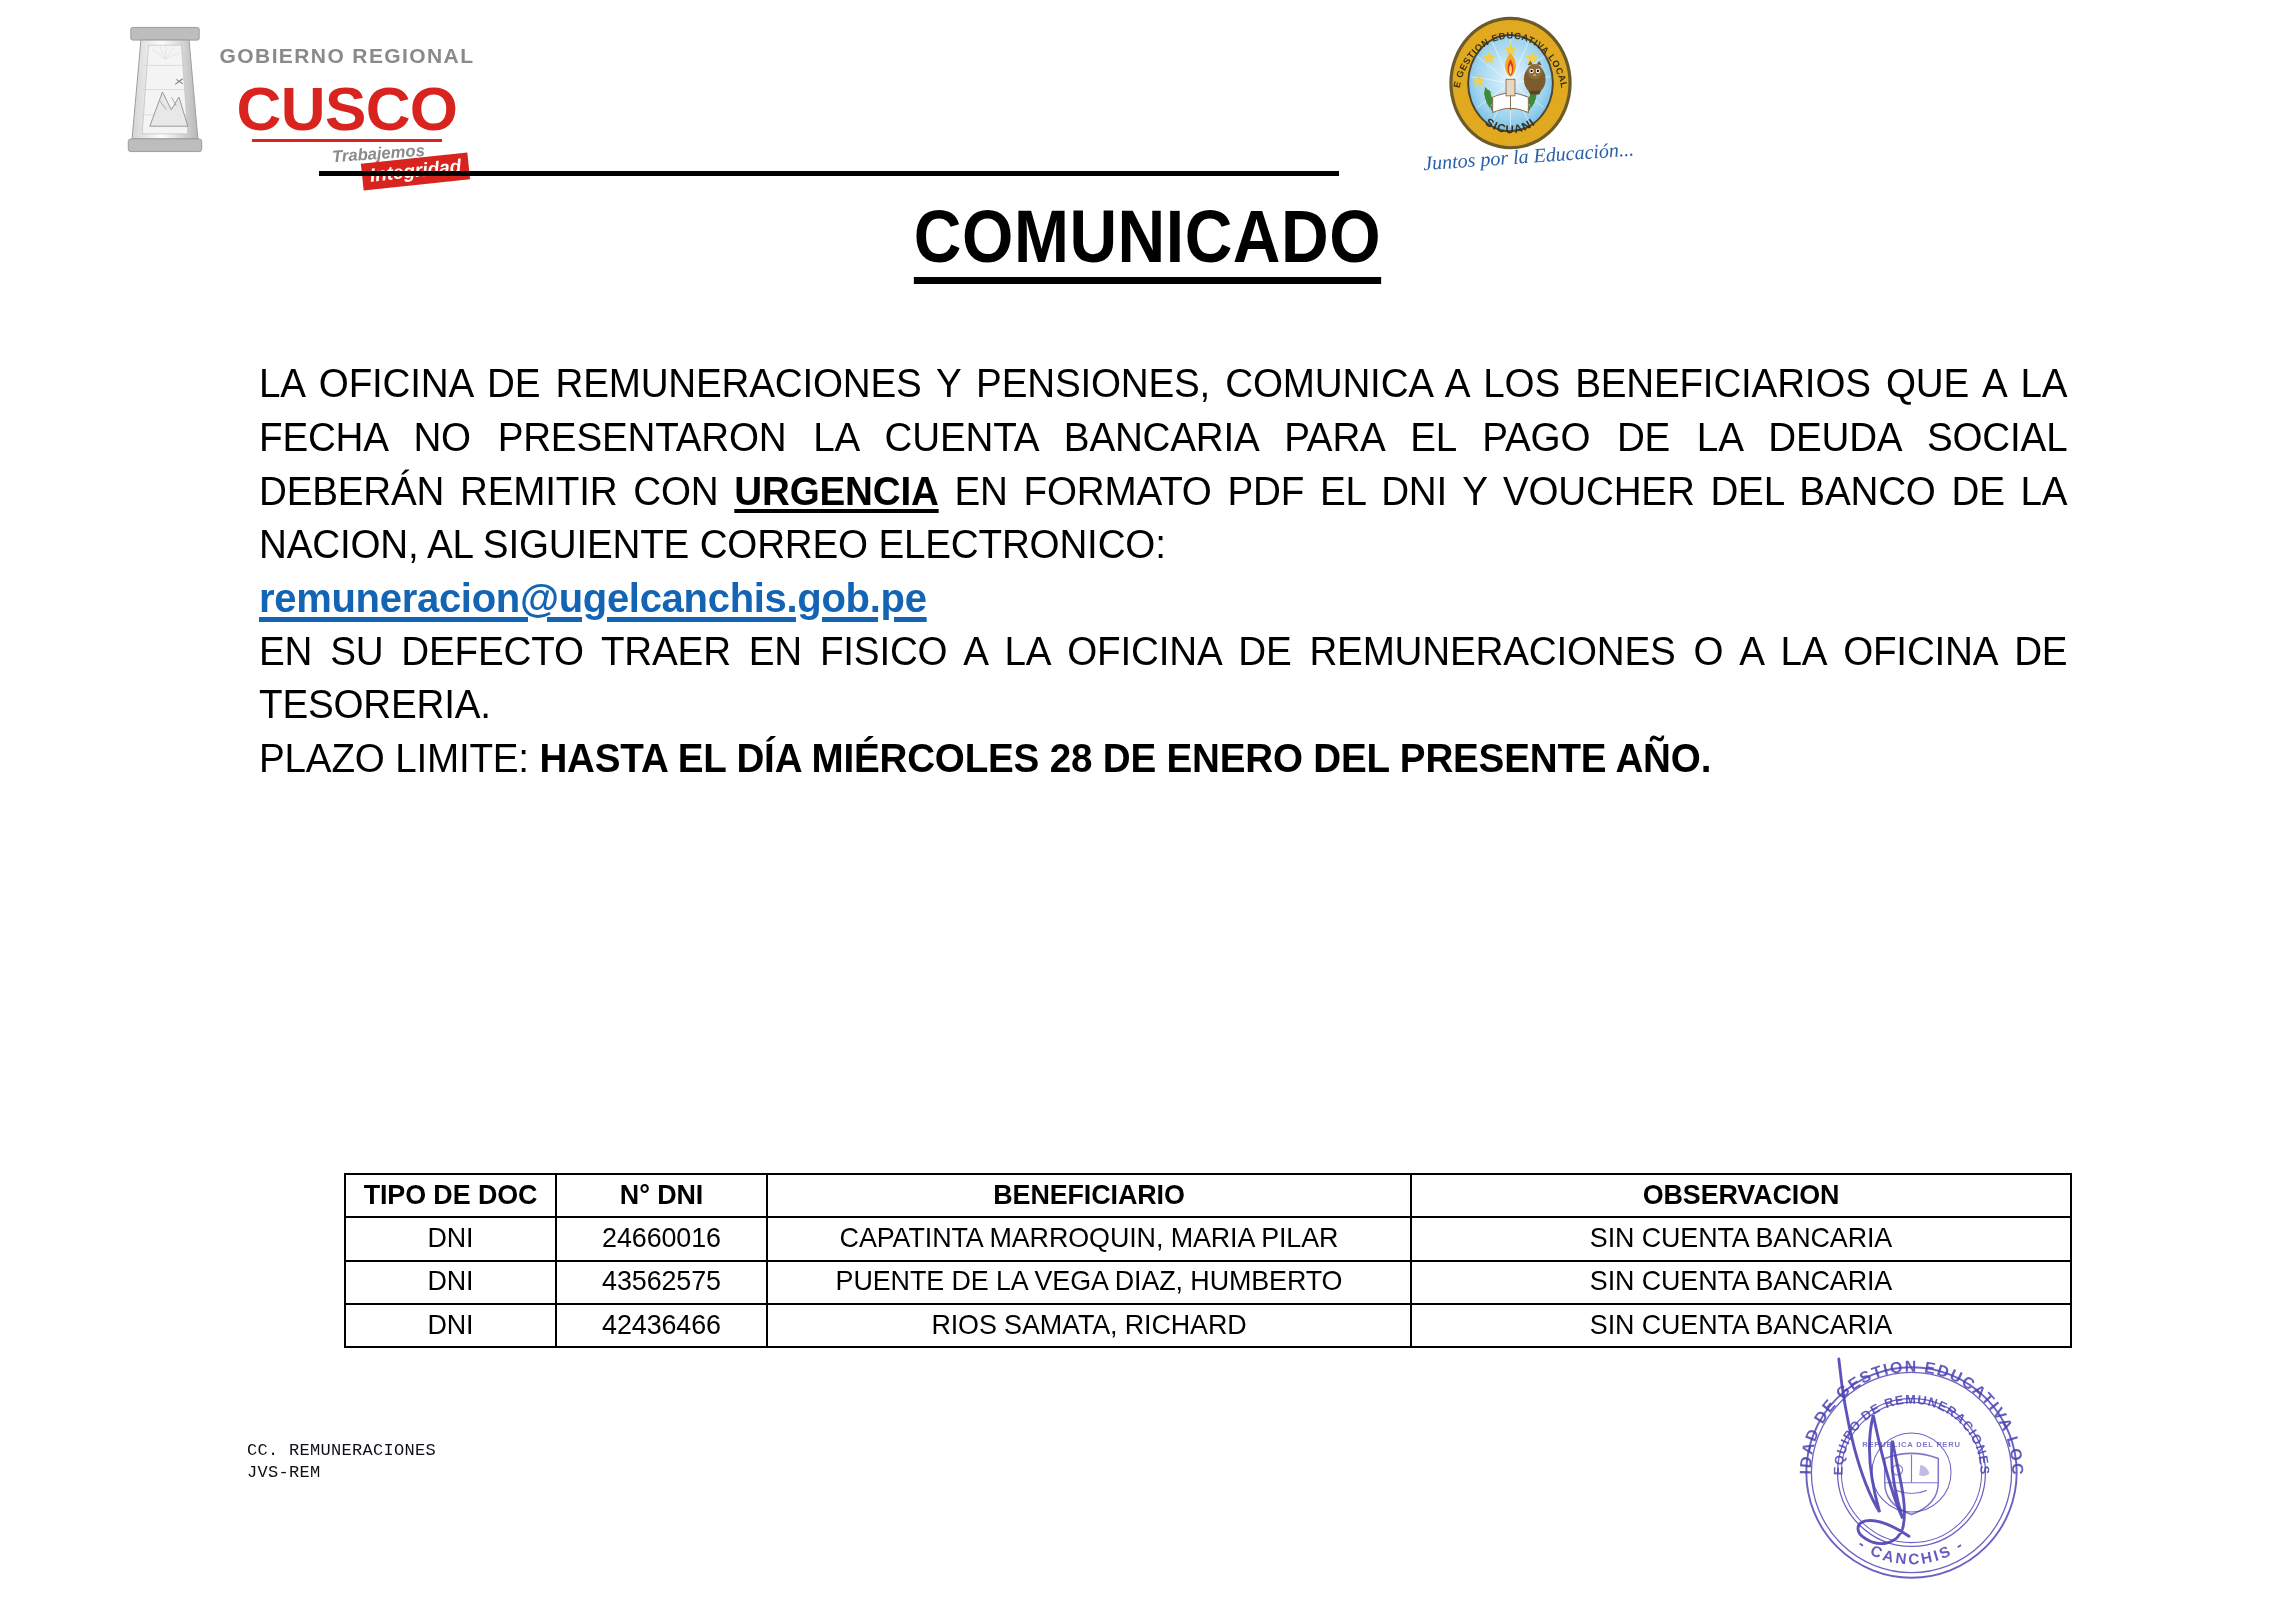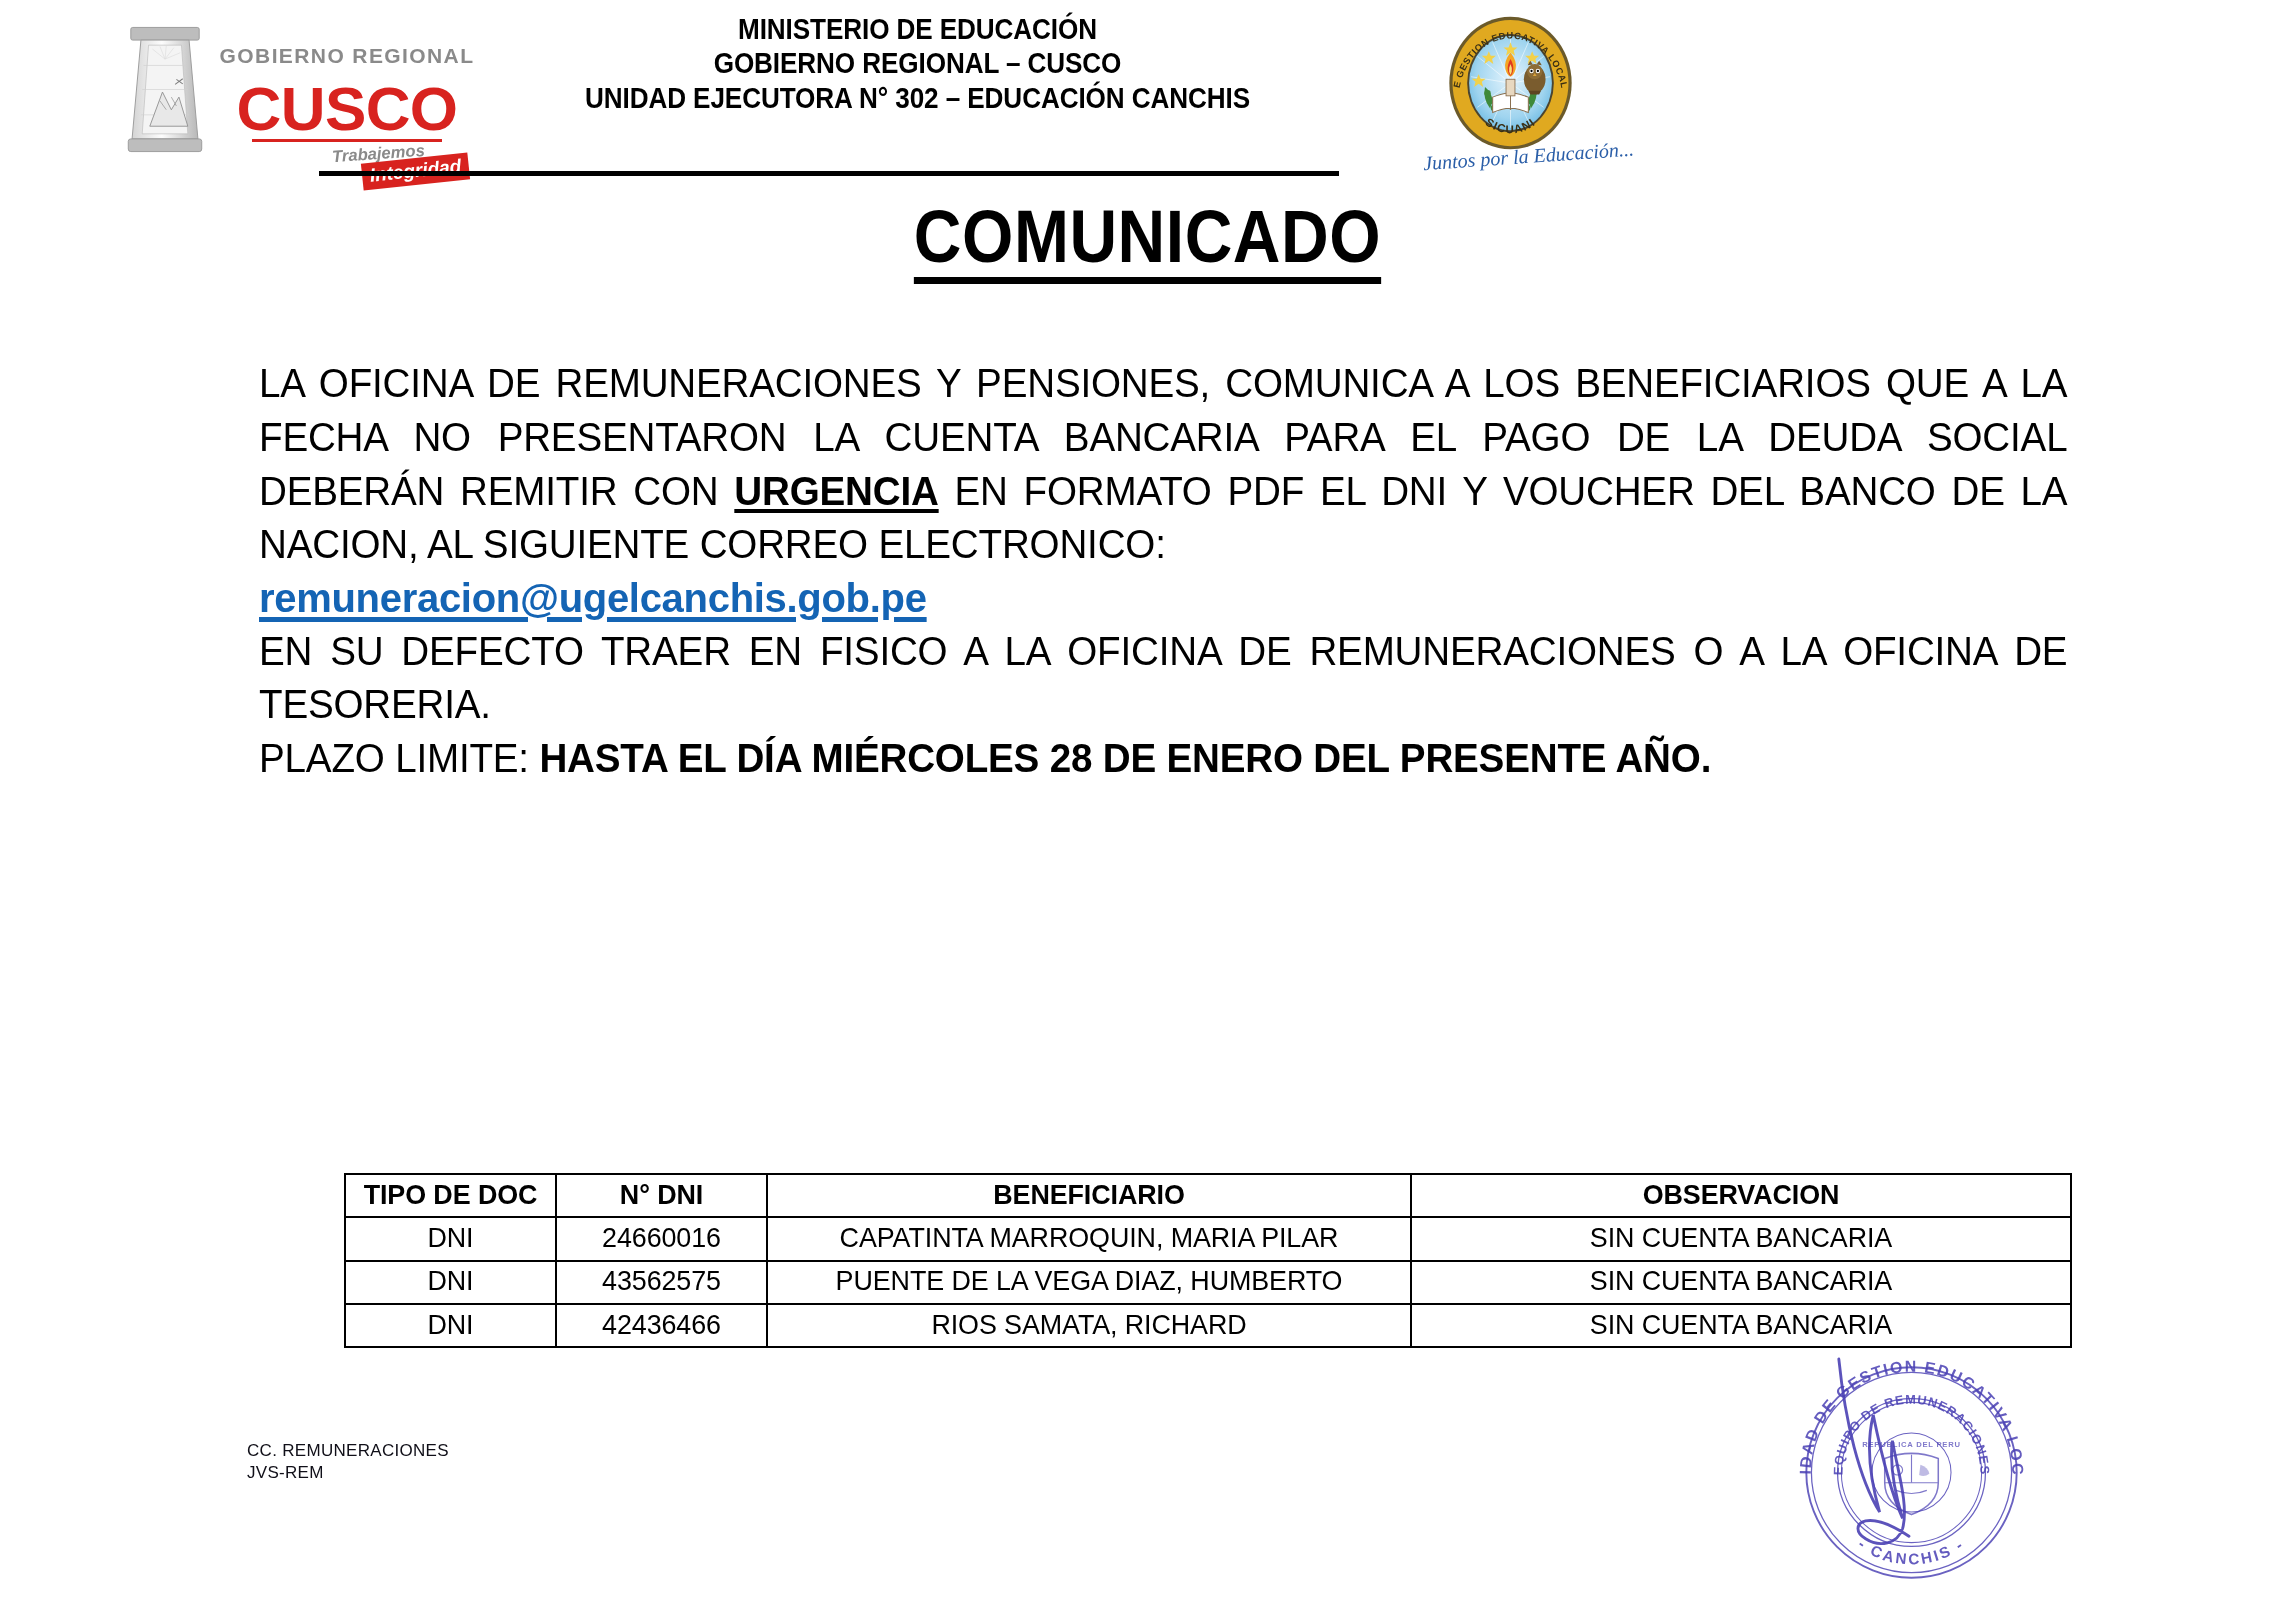--- a/index.html
+++ b/index.html
@@ -261,21 +261,21 @@
   .col-tipo { width: 204px; }
   .col-dni  { width: 204px; }
   .col-ben  { width: 637px; }
   .col-obs  { width: 653px; }
 
   
   .footer {
     position: absolute;
     left: 247px;
     top: 1440px;
-    font-family: Liberation Sans, sans-serif;
+    font-family: Liberation Mono, monospace;
     font-size: 17px;
     line-height: 1.30;
     color: #100f18;
     letter-spacing: 0.3px;
   }
 
   
   .stamp {
     position: absolute;
     left: 1784px;
@@ -329,25 +329,20 @@
         <div class="cusco-big">CUSCO</div>
         <div class="cusco-rule"></div>
         <div class="tagline">
           <span class="tag-trab">Trabajemos</span>
           <span class="tag-con">con</span>
           <span class="tag-integ">Integridad</span>
         </div>
       </div>
     </div>
 
-    <div class="header-text">
-      <div class="line">MINISTERIO DE EDUCACIÓN</div>
-      <div class="line">GOBIERNO REGIONAL – CUSCO</div>
-      <div class="line">UNIDAD EJECUTORA N° 302 – EDUCACIÓN CANCHIS</div>
-    </div>
     <div class="header-rule"></div>
 
     <div class="ugel-block">
       <svg class="seal-svg" width="153" height="137" viewBox="0 0 240 215">
         <defs>
           <path id="arcTop" d="M 40 118 A 82 100 0 0 1 200 118" fill="none"></path>
           <path id="arcBot" d="M 48 118 A 74 92 0 0 0 192 118" fill="none"></path>
           <radialGradient id="skyg" cx="50%" cy="45%" r="60%">
             <stop offset="0%" stop-color="#e4f4fd"></stop>
             <stop offset="70%" stop-color="#9fd4ef"></stop>

